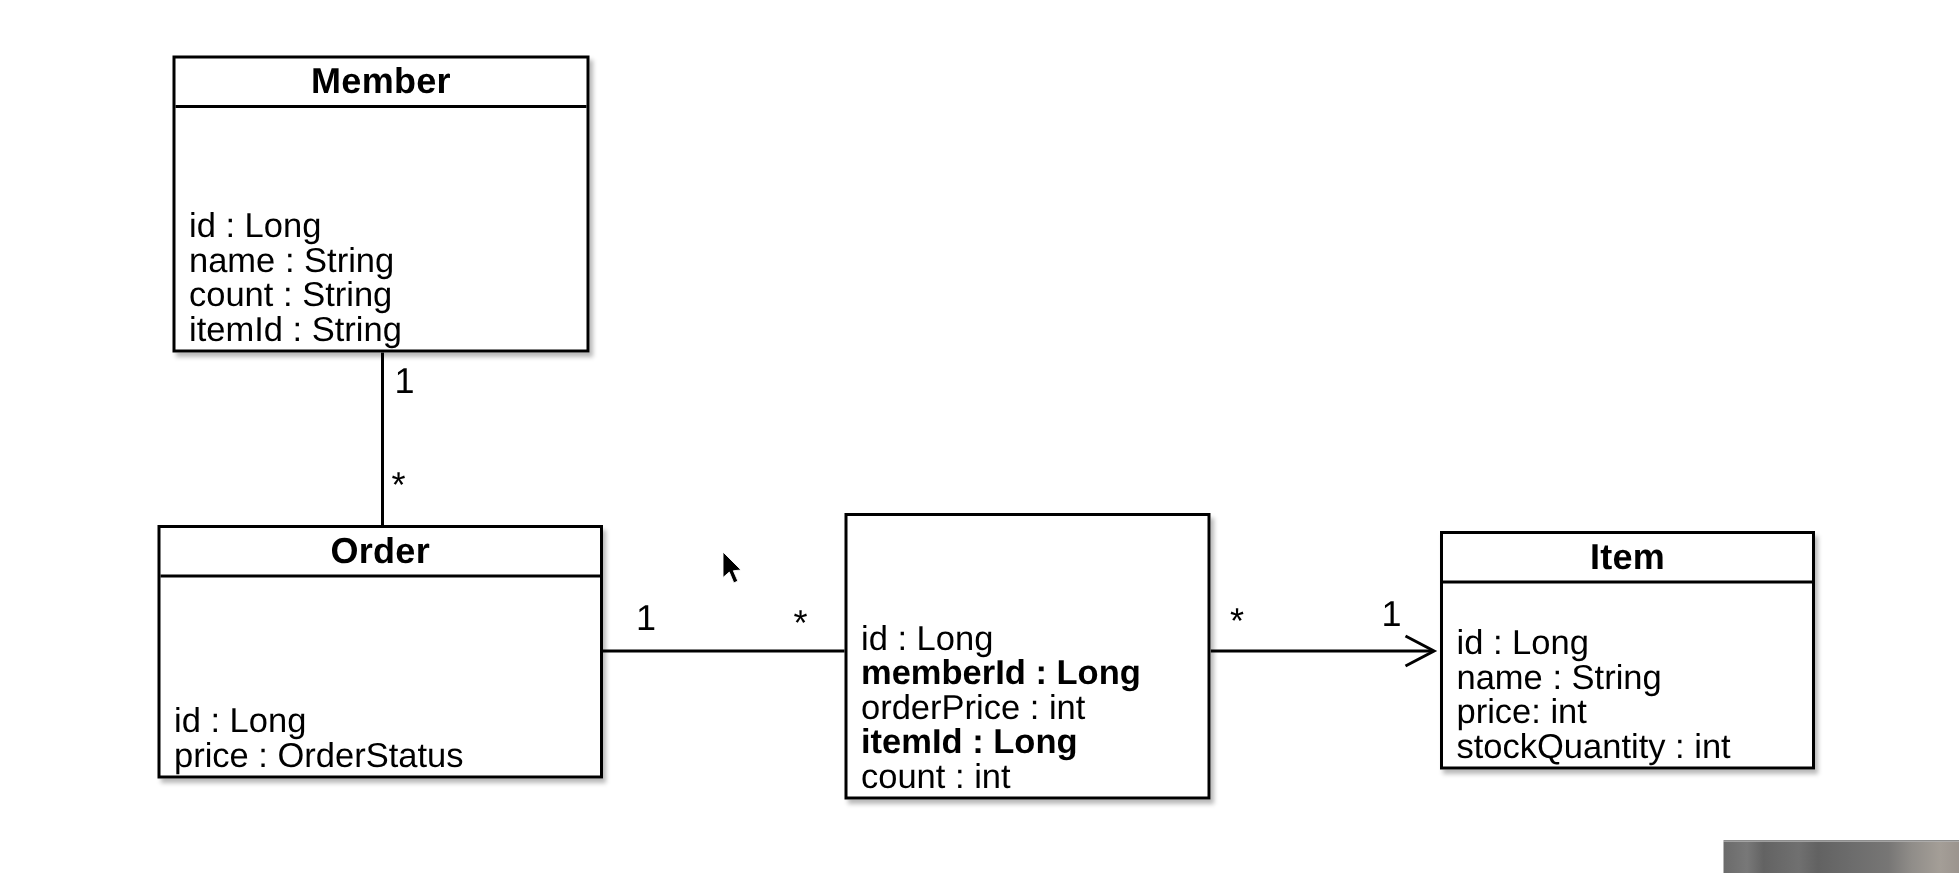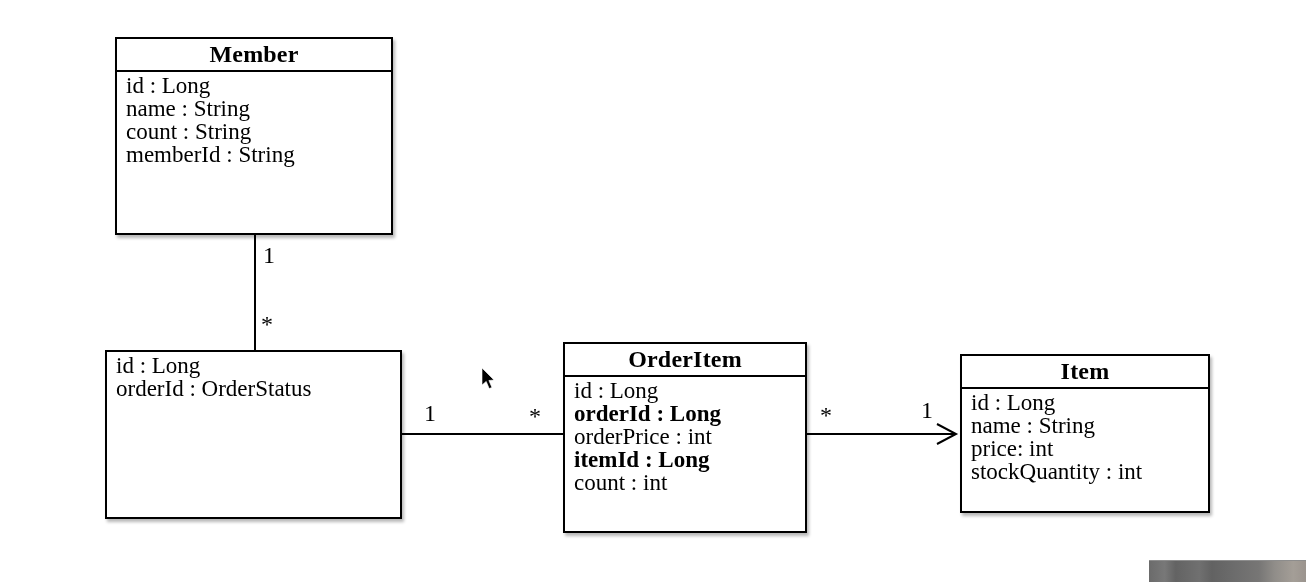--- a/index.html
+++ b/index.html
@@ -2,21 +2,21 @@
 <html><head>
 <meta charset="utf-8">
 <style>
   html, body { margin: 0; padding: 0; background: #ffffff; }
   .canvas {
     position: relative;
     width: 1306px;
     height: 582px;
     background: #ffffff;
     overflow: hidden;
-    font-family: Liberation Serif, serif;
+    font-family: Liberation Sans, sans-serif;
     color: #000000;
   }
   .uml-class {
     position: absolute;
     box-sizing: border-box;
     border: 2px solid #000000;
     background: #ffffff;
     box-shadow: 2px 3px 3px rgba(0,0,0,0.28);
     display: flex;
     flex-direction: column;
@@ -29,21 +29,21 @@
     font-size: 24px;
     display: flex;
     align-items: center;
     justify-content: center;
     letter-spacing: 0.2px;
   }
   .uml-attrs {
     flex: 1;
     display: flex;
     flex-direction: column;
-    justify-content: flex-start;
+    justify-content: flex-end;
     padding: 2px 9px;
     font-size: 23px;
   }
   .attr { white-space: nowrap; line-height: 1; }
   .attr-bold { font-weight: bold; }
   .connector-svg {
     position: absolute;
     left: 0; top: 0;
     pointer-events: none;
   }
@@ -84,36 +84,36 @@
     <line x1="807" y1="434" x2="955" y2="434" stroke="#000000" stroke-width="2"></line>
     <polyline points="937,424 956,434 937,444" fill="none" stroke="#000000" stroke-width="2"></polyline>
   </svg>
 
   <div class="uml-class" style="left:115px; top:37px; width:278px; height:198px;">
     <div class="uml-title">Member</div>
     <div class="uml-attrs">
       <div class="attr">id : Long</div>
       <div class="attr">name : String</div>
       <div class="attr">count : String</div>
-      <div class="attr">memberId : String</div>
+      <div class="attr">itemId : String</div>
     </div>
   </div>
 
   <div class="uml-class" style="left:105px; top:350px; width:297px; height:169px;">
+    <div class="uml-title">Order</div>
     <div class="uml-attrs">
       <div class="attr">id : Long</div>
-      <div class="attr">orderId : OrderStatus</div>
+      <div class="attr">price : OrderStatus</div>
     </div>
   </div>
 
   <div class="uml-class" style="left:563px; top:342px; width:244px; height:191px;">
-    <div class="uml-title">OrderItem</div>
     <div class="uml-attrs">
       <div class="attr">id : Long</div>
-      <div class="attr attr-bold">orderId : Long</div>
+      <div class="attr attr-bold">memberId : Long</div>
       <div class="attr">orderPrice : int</div>
       <div class="attr attr-bold">itemId : Long</div>
       <div class="attr">count : int</div>
     </div>
   </div>
 
   <div class="uml-class" style="left:960px; top:354px; width:250px; height:159px;">
     <div class="uml-title">Item</div>
     <div class="uml-attrs">
       <div class="attr">id : Long</div>

